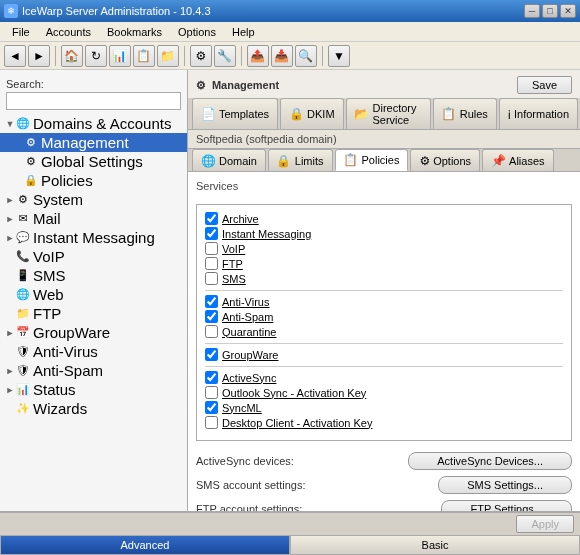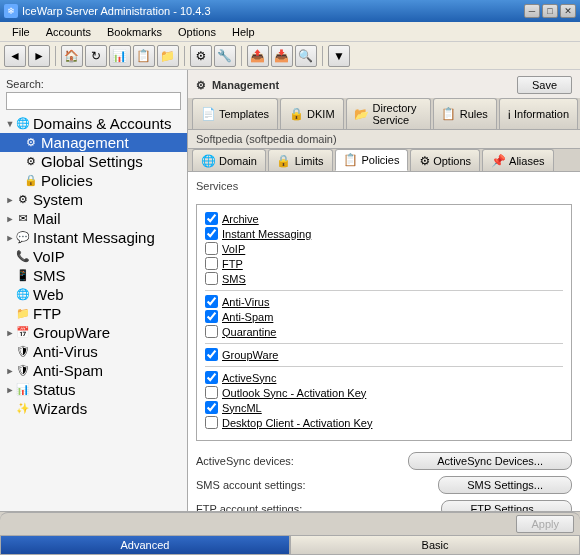--- a/index.html
+++ b/index.html
@@ -76,21 +76,21 @@
     .settings-label { color: #333; flex: 1; }
     .settings-btn { padding: 2px 28px; background: linear-gradient(to bottom, #f5f5f5, #e0e0e0); border: 1px solid #999; border-radius: 8px; cursor: pointer; font-size: 11px; white-space: nowrap; }
 
     
     .bottom-bar { display: flex; flex-direction: column; background: #d4d0c8; border-top: 1px solid #aaa; }
     .bottom-buttons { display: flex; gap: 0; }
     .bottom-btn { flex: 1; padding: 3px 0; text-align: center; background: linear-gradient(to bottom, #f0ece0, #d4d0c8); border: 1px solid #aaa; cursor: pointer; font-size: 11px; }
     .bottom-btn.active { background: linear-gradient(to bottom, #316ac5, #1a4a9f); color: white; }
 
     
-    .apply-area { display: flex; justify-content: flex-end; padding: 2px 6px; border-top: 1px solid #aaa; background: #d4d0c8; border-radius: 8px; }
+    .apply-area { display: flex; justify-content: flex-end; padding: 2px 6px; border-top: 1px solid #aaa; background: #d4d0c8; }
     .apply-btn { padding: 2px 14px; background: linear-gradient(to bottom, #f5f5f5, #e0e0e0); border: 1px solid #999; border-radius: 2px; cursor: pointer; font-size: 11px; color: #aaa; }
 
     .save-btn { padding: 2px 14px; background: linear-gradient(to bottom, #f5f5f5, #e0e0e0); border: 1px solid #999; border-radius: 2px; cursor: pointer; font-size: 11px; }
   </style>
 </head>
 <body>
 
 <div class="title-bar">
   <div class="title-bar-left">
     <div class="title-bar-icon">❄</div>

